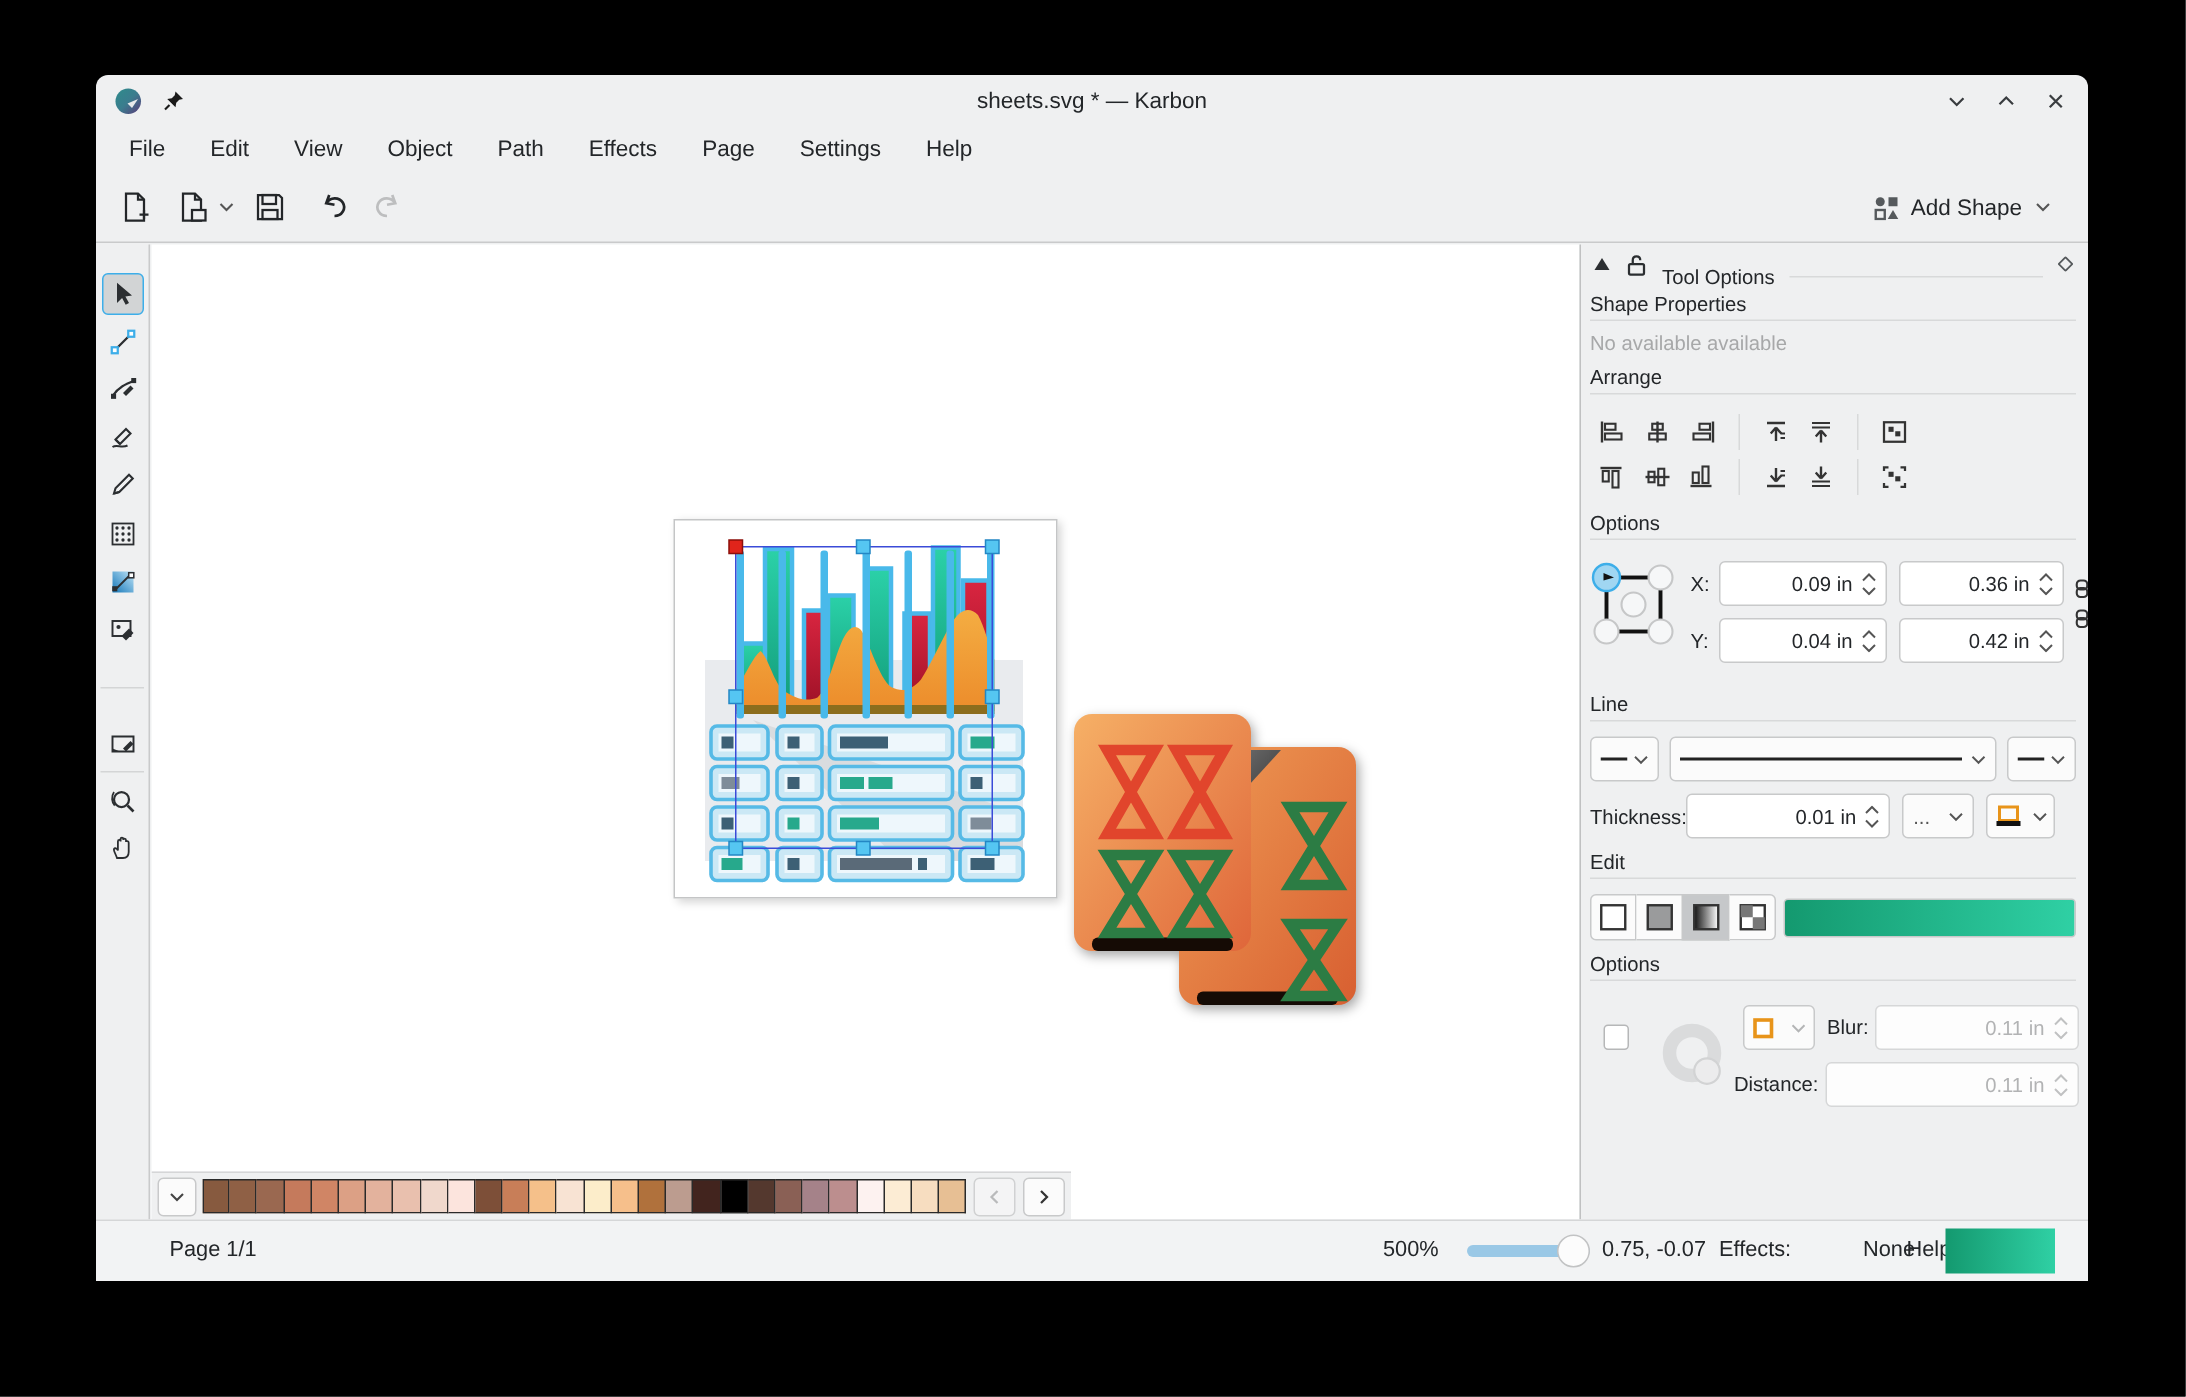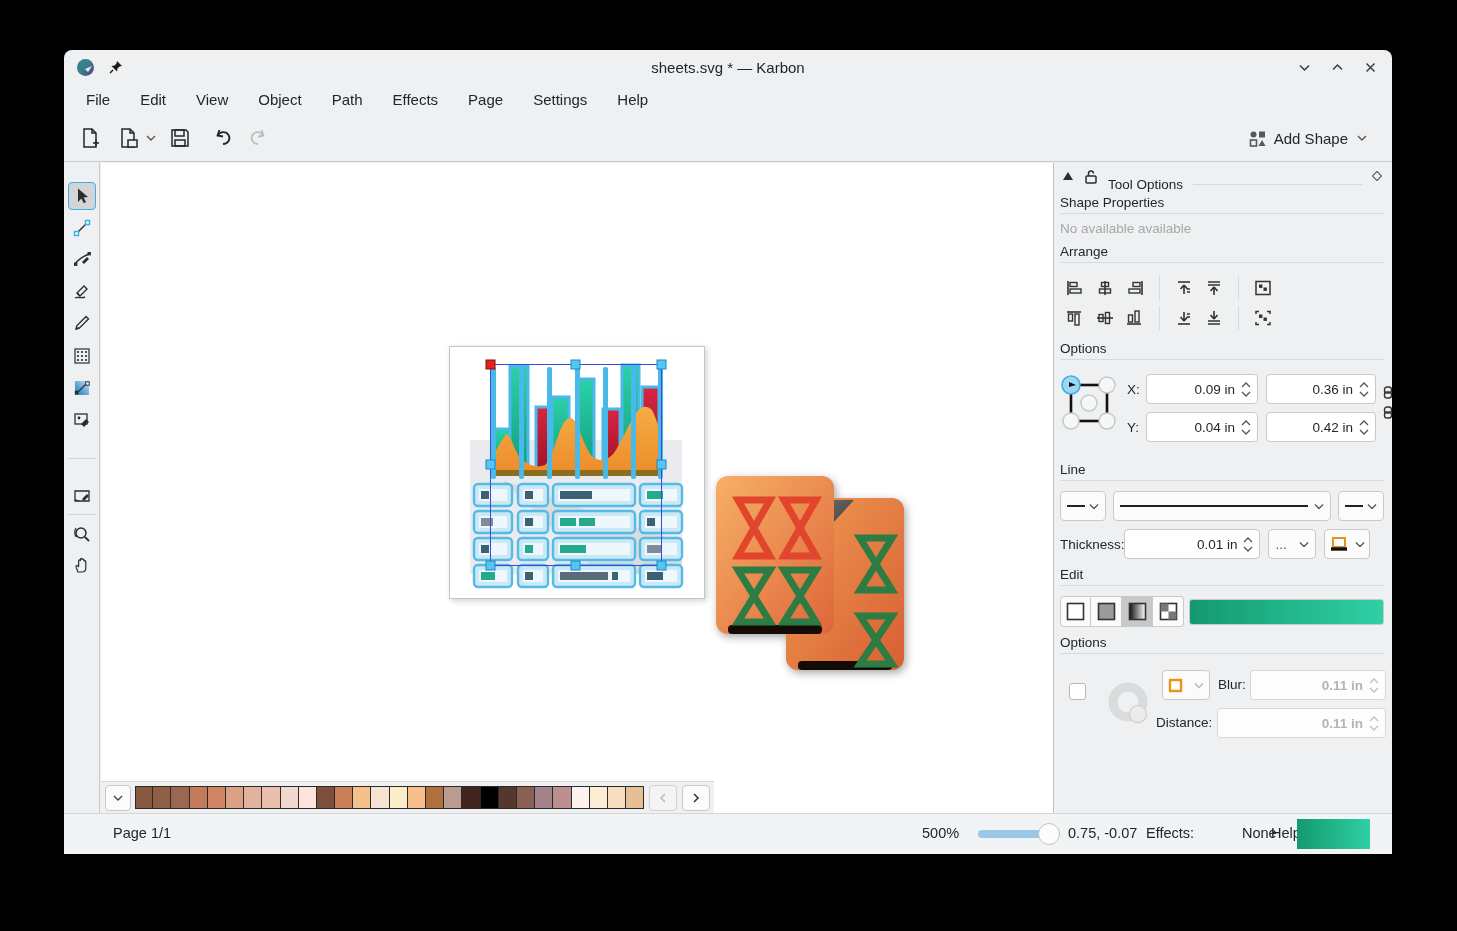--- a/index.html
+++ b/index.html
@@ -49,21 +49,21 @@
   .dock-head .hline { flex:1; border-bottom:1px solid #d8d9da; align-self:flex-end; margin-bottom:2px; }
   .dock-title { font-size:13.5px;margin-top:16px; }
   .sect { margin:8px 8px 0 6px; font-size:13.5px; color:#232629; border-bottom:1px solid #d8d9da; padding-bottom:3px; }
   .muted { color:#a7a8a9; margin:7px 8px 0 6px; }
   .arr-grid { margin:10px 0 0 6px; }
   .arr-row { display:flex; align-items:center; height:30px; }
   .abtn { width:30px; height:26px; display:flex; align-items:center; justify-content:center; border-radius:3px; }
   .vsep { width:1px; height:24px; background:#d8d9da; margin:0 9px; }
   .spin { background:#fff; border:1px solid #c8c9ca; border-radius:4px; height:30px; display:flex; align-items:center; justify-content:flex-end; padding:0 6px 0 8px; gap:6px; font-size:13.5px; }
   .spin .chevs { display:flex; flex-direction:column; gap:3px; }
-  .spin.disabled { color:#b2b3b4; border-color:#d6d7d8; background:#fdfdfd;font-weight:bold; }
+  .spin.disabled { color:#b2b3b4; border-color:#d6d7d8; background:#fdfdfd; }
   .combo { background:#fbfbfb; border:1px solid #c8c9ca; border-radius:4px; height:30px; display:flex; align-items:center; justify-content:space-between; padding:0 6px; }
   .geo { position:relative; margin:10px 0 0 6px; height:84px; }
   .geo .lab { position:absolute; font-size:13.5px; }
   .line-row { display:flex; margin:10px 8px 0 6px; gap:7px; }
   .th-row { display:flex; align-items:center; margin:8px 22px 0 6px; }
   .fill-row { display:flex; align-items:center; margin:10px 8px 0 6px; }
   .fbtn { width:31px; height:31px; border:1px solid #c8c9ca; background:#fbfbfb; display:flex; align-items:center; justify-content:center; }
   .fbtn.first { border-radius:4px 0 0 4px; }
   .fbtn.last { border-radius:0 4px 4px 0; }
   .fbtn + .fbtn { border-left:none; }

